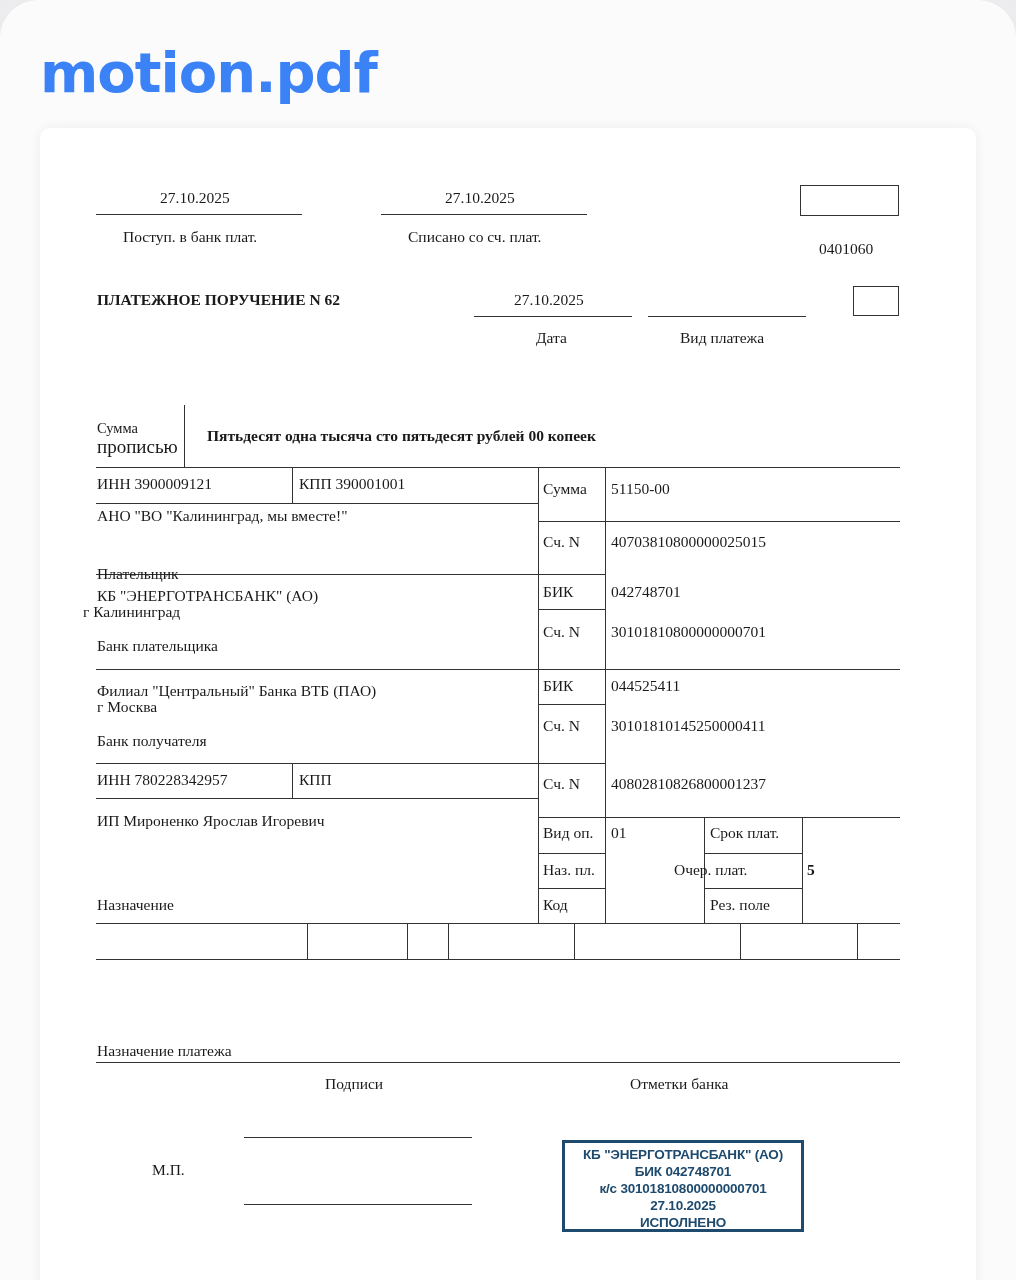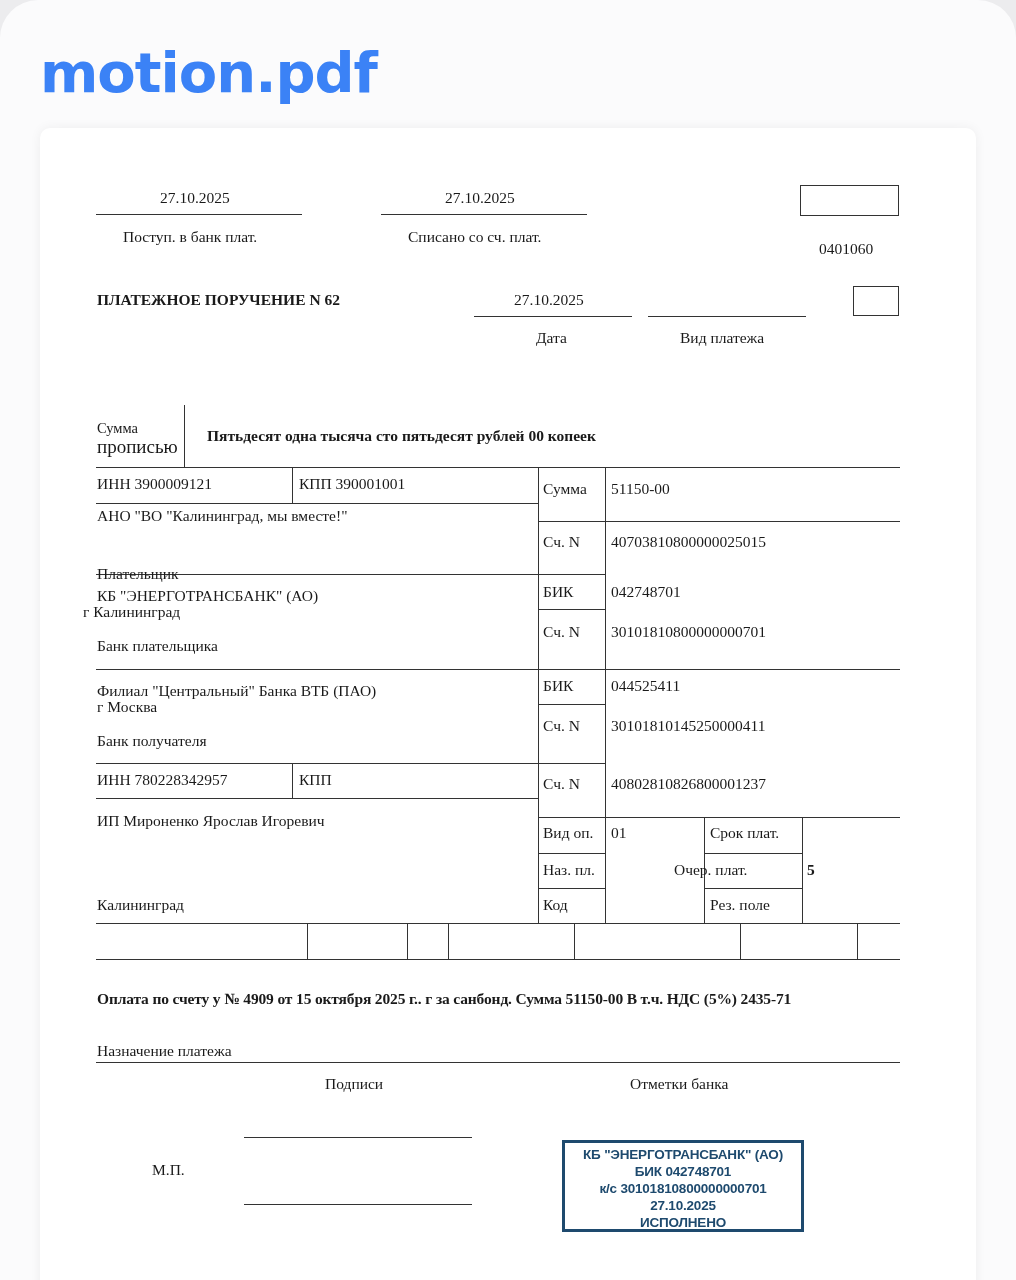--- a/index.html
+++ b/index.html
@@ -98,34 +98,33 @@
     <div class="t" style="left:57px;top:571px;">г Москва</div>
     <div class="t" style="left:57px;top:605px;">Банк получателя</div>
     <div class="t" style="left:503px;top:550px;">БИК</div>
     <div class="t" style="left:571px;top:550px;">044525411</div>
     <div class="t" style="left:503px;top:590px;">Сч. N</div>
     <div class="t" style="left:571px;top:590px;">30101810145250000411</div>
 
     <div class="t" style="left:57px;top:644px;">ИНН 780228342957</div>
     <div class="t" style="left:259px;top:644px;">КПП</div>
     <div class="t" style="left:57px;top:685px;text-align:center;">ИП Мироненко Ярослав Игоревич</div>
-    <div class="t" style="left:57px;top:769px;">Калининград</div>
+    <div class="t" style="left:57px;top:769px;">Назначение</div>
     <div class="t" style="left:503px;top:648px;">Сч. N</div>
     <div class="t" style="left:571px;top:648px;">40802810826800001237</div>
 
     <div class="t" style="left:503px;top:697px;">Вид оп.</div>
     <div class="t" style="left:571px;top:697px;">01</div>
     <div class="t" style="left:503px;top:734px;">Наз. пл.</div>
     <div class="t" style="left:503px;top:769px;">Код</div>
     <div class="t" style="left:670px;top:697px;">Срок плат.</div>
     <div class="t" style="left:634px;top:734px;">Очер. плат.</div>
     <div class="t b" style="left:767px;top:734px;">5</div>
     <div class="t" style="left:670px;top:769px;">Рез. поле</div>
 
-    <div class="t b" style="left:57px;top:863px;letter-spacing:-0.15px;">Оплата по счету у № 4909 от 15 октября 2025 г.. г за санбонд. Сумма 51150-00 В т.ч. НДС (5%) 2435-71</div>
     <div class="t" style="left:57px;top:915px;">Назначение платежа</div>
     <div class="h" style="left:56px;top:934px;width:804px;"></div>
 
     <div class="t" style="left:285px;top:948px;">Подписи</div>
     <div class="t" style="left:590px;top:948px;text-align:right;">Отметки банка</div>
     <div class="h" style="left:204px;top:1009px;width:228px;"></div>
     <div class="t" style="left:112px;top:1034px;font-family:Liberation Serif, serif;">М.П.</div>
     <div class="h" style="left:204px;top:1076px;width:228px;"></div>
 
     <div class="stamp">

